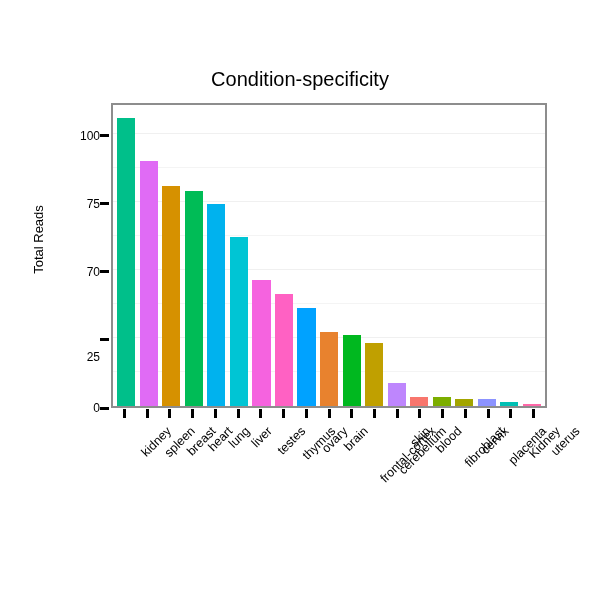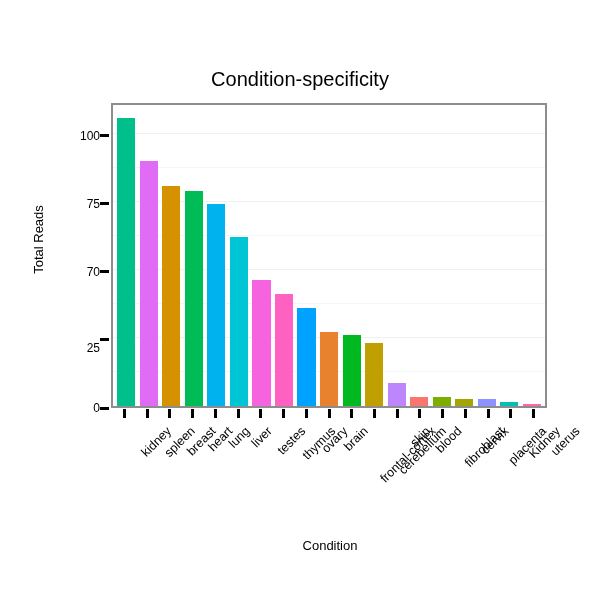--- a/index.html
+++ b/index.html
@@ -148,21 +148,21 @@
   <div class="chart-title">Condition-specificity</div>
 
   <div class="ylabel">Total Reads</div>
 
   <div id="yaxis">
       <div class="ytick-mark" style="top: 406.5px;"></div>
       <div class="ytick-wrap" style="top: 401px;">
         <div class="ytick-label">0</div>
       </div>
       <div class="ytick-mark" style="top: 338.42px;"></div>
-      <div class="ytick-wrap" style="top: 341px;">
+      <div class="ytick-wrap" style="top: 350px;">
         <div class="ytick-label">25</div>
       </div>
       <div class="ytick-mark" style="top: 270.339px;"></div>
       <div class="ytick-wrap" style="top: 264.839px;">
         <div class="ytick-label">70</div>
       </div>
       <div class="ytick-mark" style="top: 202.259px;"></div>
       <div class="ytick-wrap" style="top: 196.759px; text-decoration: underline;">
         <div class="ytick-label">75</div>
       </div>
@@ -242,15 +242,14 @@
       <div class="xtick-mark" style="left: 463.921px;"></div>
       <div class="xtick-label" style="left: 469.421px;">cervix</div>
       <div class="xtick-mark" style="left: 486.658px;"></div>
       <div class="xtick-label" style="left: 492.158px;">placenta</div>
       <div class="xtick-mark" style="left: 509.395px;"></div>
       <div class="xtick-label" style="left: 514.895px;">Kidney</div>
       <div class="xtick-mark" style="left: 532.132px;"></div>
       <div class="xtick-label" style="left: 537.632px;">uterus</div>
     </div>
 
-  <div class="xlabel">Condition</div>
 
 </div>
 
 </body></html>

